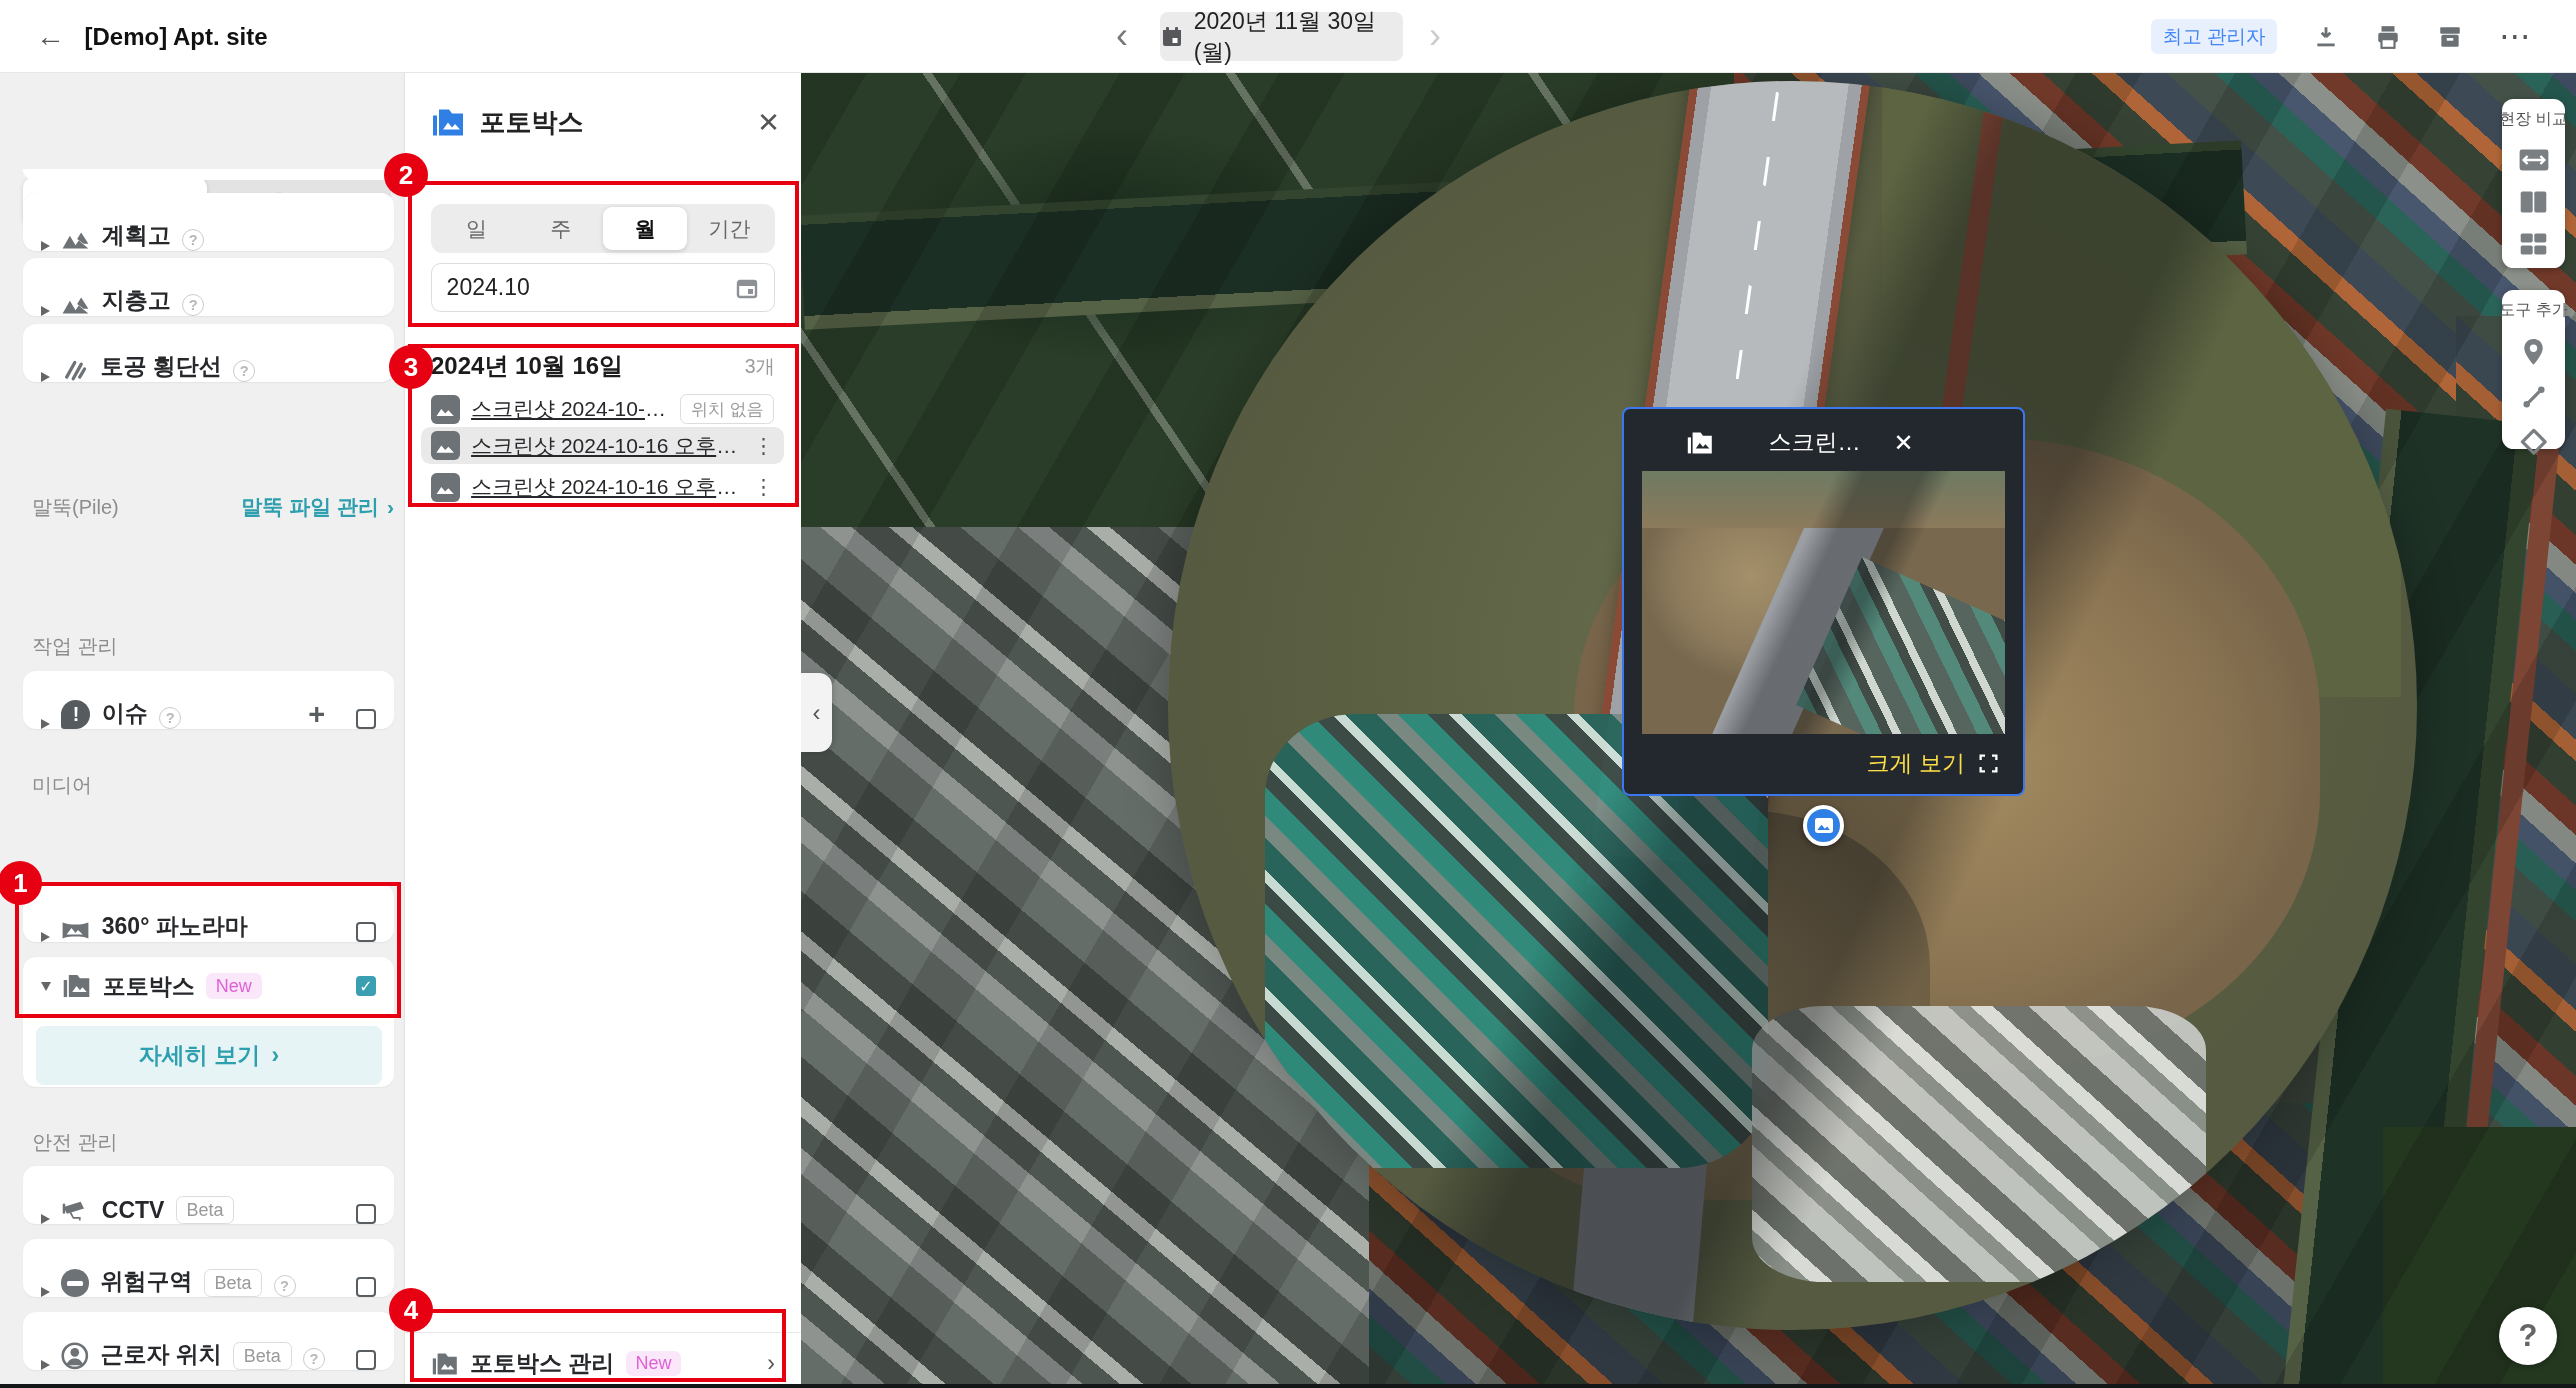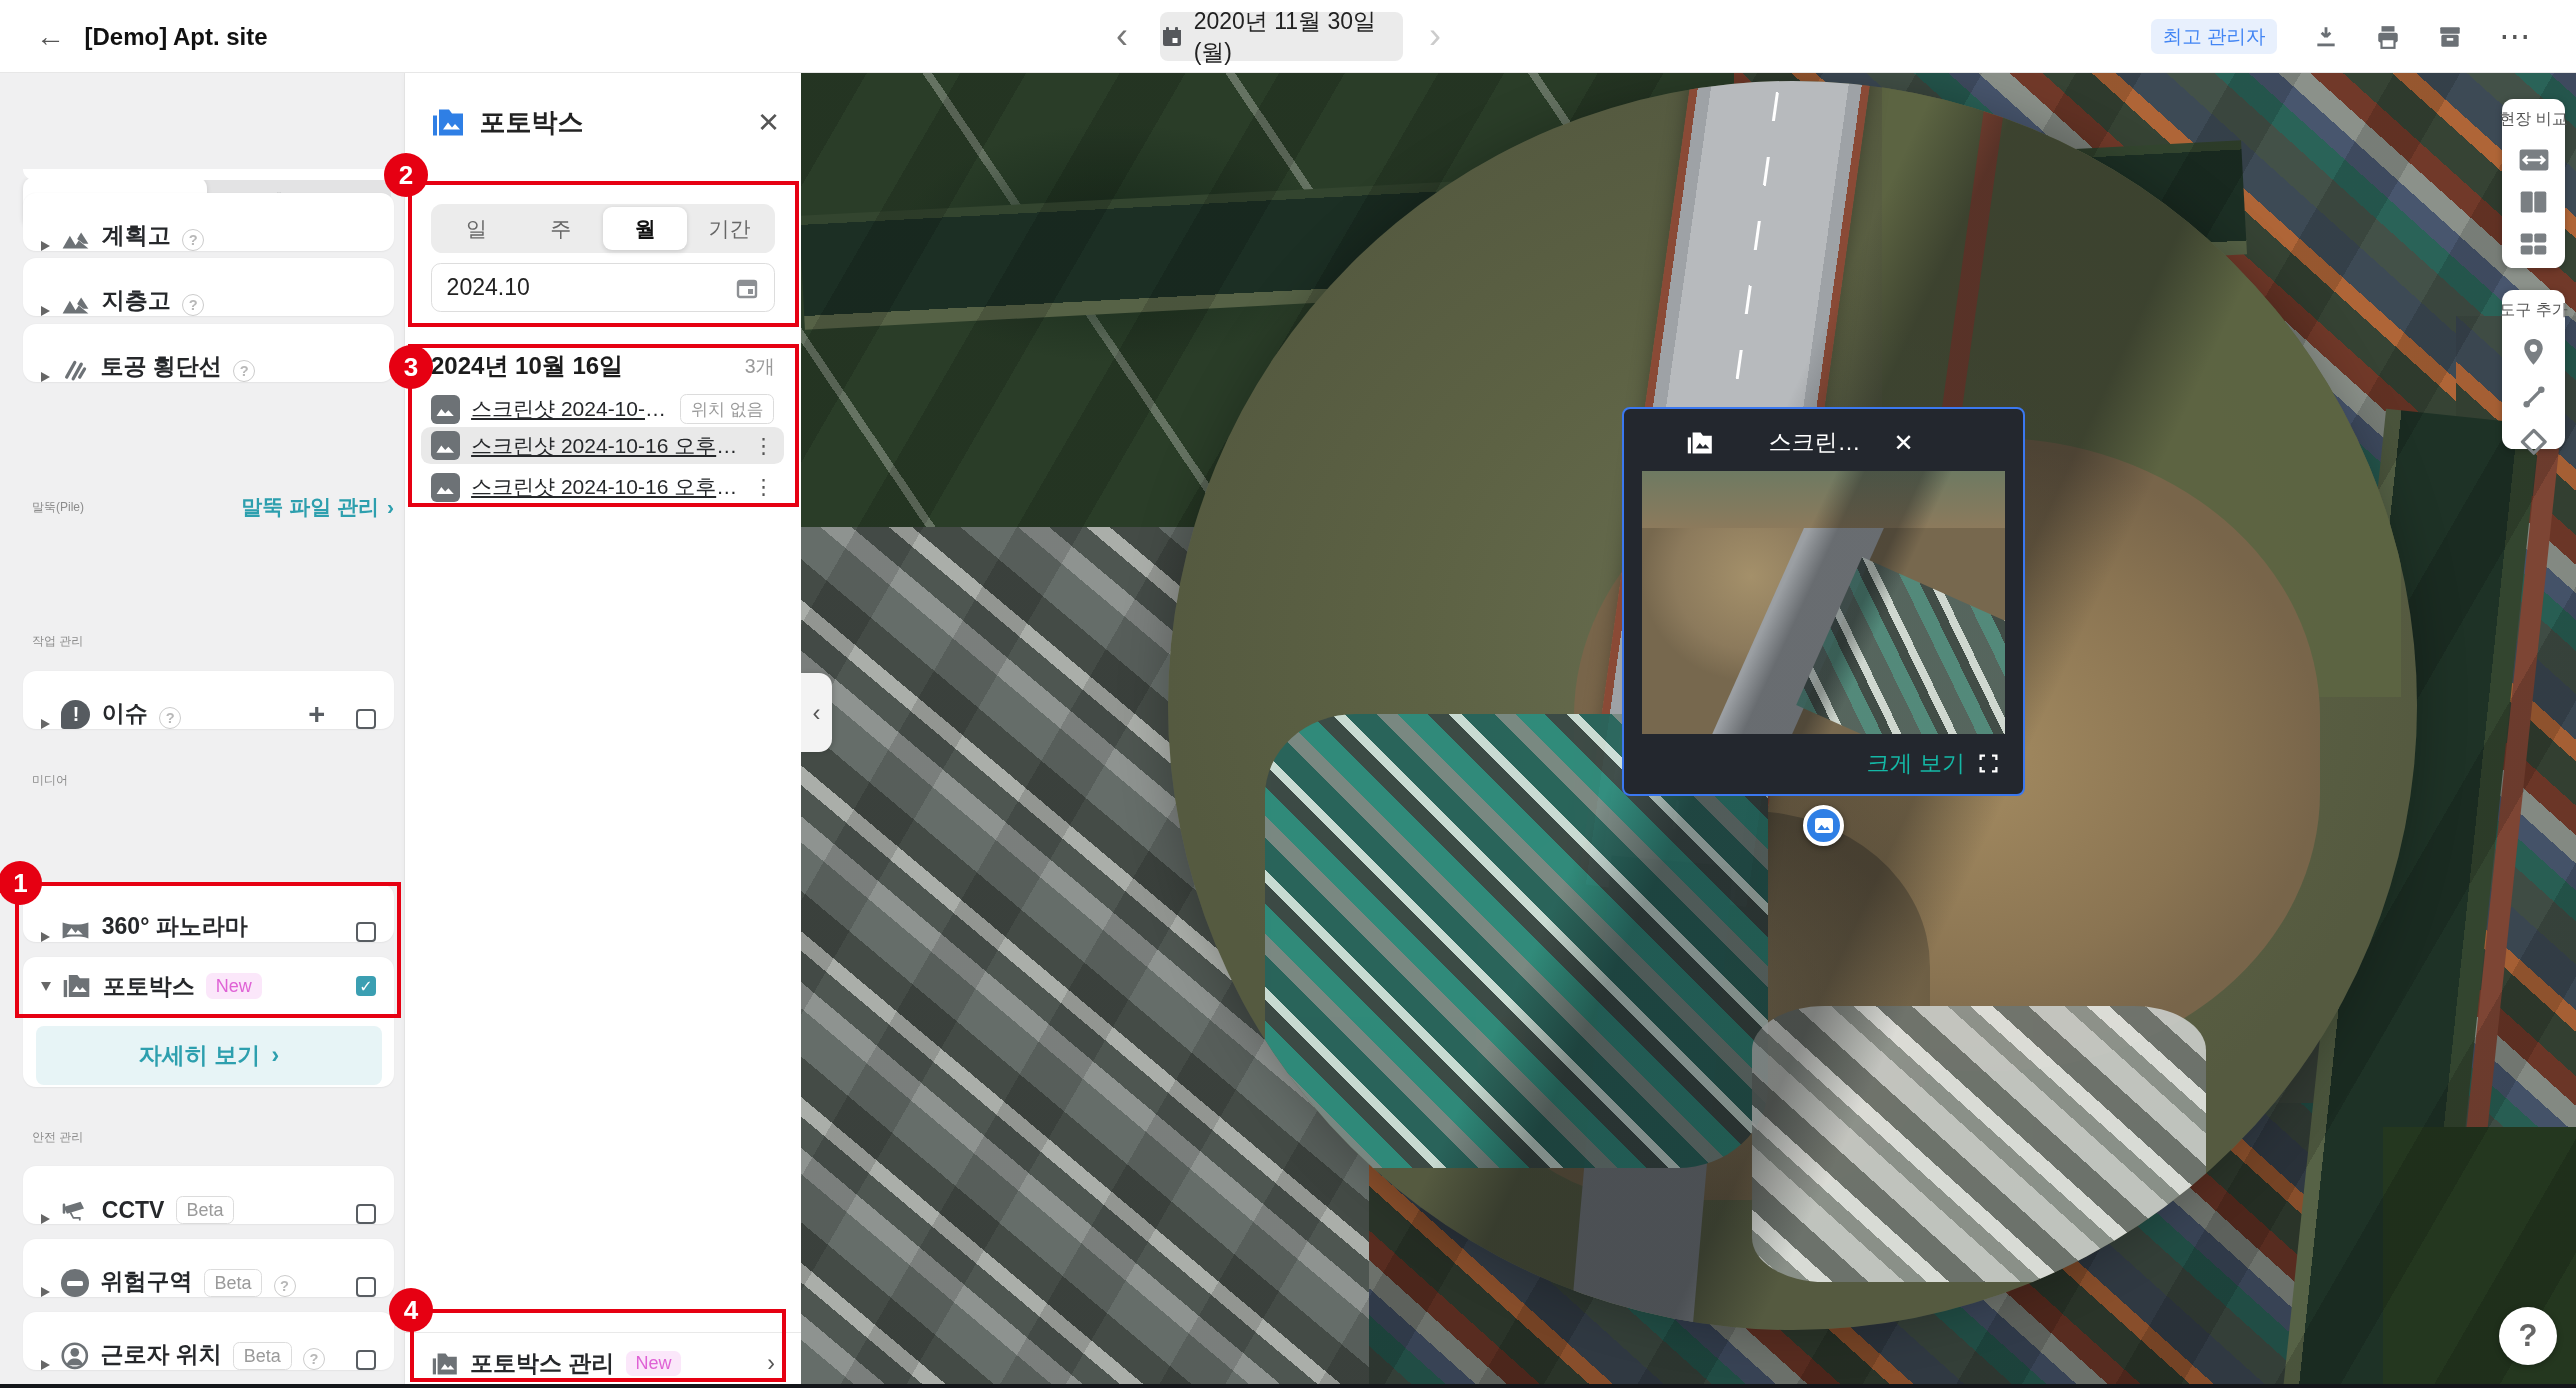--- a/index.html
+++ b/index.html
@@ -28,21 +28,21 @@
   .card{left:23px;width:371px;height:58px;background:#fff;border-radius:13px;box-shadow:0 0.8px 1.6px rgba(0,0,0,.05);display:flex;align-items:flex-end;padding:0 18px;gap:11.4px}
   .tri{width:0;height:0;border-left:9px solid #666;border-top:5.7px solid transparent;border-bottom:5.7px solid transparent;flex:none}
   .tri-d{width:0;height:0;border-top:9px solid #666;border-left:5.7px solid transparent;border-right:5.7px solid transparent;flex:none}
   .lbl{font-size:23px;font-weight:bold;color:#26282b;white-space:nowrap}
   .lbl.dis{color:#bdbdbd}
   .help{width:22px;height:22px;border:1.6px solid #ccc;border-radius:50%;color:#b8b8b8;font-size:14.6px;font-weight:bold;display:flex;align-items:center;justify-content:center;flex:none}
   .cb{width:20px;height:20px;border:2.4px solid #585d62;border-radius:4px;margin-left:auto;flex:none}
   .cb.on{background:var(--teal);border-color:var(--teal);color:#fff;font-size:16px;font-weight:bold;display:flex;align-items:center;justify-content:center}
   .b-out{border:1.6px solid #dcdcdc;color:#9a9a9a;font-size:18px;border-radius:6.5px;padding:2.4px 9.7px;white-space:nowrap}
   .b-pink{background:var(--pinkB);color:var(--pinkT);font-size:18px;border-radius:6.5px;padding:2.4px 9.7px;white-space:nowrap}
-  .sec{font-size:12px;color:var(--gray)}
+  .sec{font-size:20px;color:var(--gray)}
   .icon{flex:none;display:flex;align-items:center;justify-content:center}
   .plus{font-size:29px;color:#585d62;margin-left:auto;font-weight:bold;line-height:1}
   #detail-btn{left:36px;top:953px;width:346px;height:59px;background:#e7f4f6;border-radius:8px;justify-content:center;gap:11.4px;color:var(--teal-link);font-size:23px;font-weight:bold}
   
   #panel{left:404px;top:73px;width:397px;height:1316px;background:#fff;border-left:0.8px solid #e3e3e3;box-shadow:3.2px 0 8px rgba(0,0,0,.06)}
   .p-title{font-size:26px;font-weight:bold;color:#222}
   .x{font-size:27.6px;color:#555;line-height:1}
   #tabs{left:430px;top:204px;width:344px;height:49px;background:#ececec;border-radius:11.4px;display:flex;padding:3.2px}
   #tabs .t{flex:1;display:flex;align-items:center;justify-content:center;font-size:21px;color:#666}
   #tabs .t.on{background:#fff;border-radius:9px;box-shadow:0 1.6px 4.9px rgba(0,0,0,.14);color:#111;font-weight:bold}
@@ -73,21 +73,21 @@
   .river{background:linear-gradient(180deg,#33452f 0 8%,#1c2f24 8% 88%,#566246 88%)}
   .riverV{background:linear-gradient(90deg,#566246 0 10%,#1e3226 10% 86%,#33452f 86%)}
   .shadowband{background:linear-gradient(115deg,transparent 42%,rgba(8,12,16,.38) 47% 59%,transparent 64%)}
   #ortho{border-radius:50%;overflow:hidden;box-shadow:0 0 49px rgba(0,0,0,.25)}
   
   #popup{left:821px;top:334px;width:403px;height:389px;background:var(--popB);border:2.4px solid var(--popBd);border-radius:8px;z-index:20}
   #popup .hd{position:absolute;left:19.5px;right:16px;top:18px;display:flex;align-items:center;gap:11.4px}
   #popup .hd span{color:#fff;font-size:23px;white-space:nowrap;overflow:hidden;text-overflow:ellipsis;flex:1}
   #pimg{position:absolute;left:18px;top:62px;width:363px;height:263px;overflow:hidden;background:
     radial-gradient(closest-side at 30% 40%,#a4906a,#8c7a5c 70%,#77684e);}
-  #popup .ft{position:absolute;right:24px;bottom:14.6px;display:flex;gap:13px;color:#14b8a6;font-size:23px}
+  #popup .ft{position:absolute;right:24px;bottom:14.6px;display:flex;gap:13px;color:#fde047;font-size:23px}
   
   .tool{width:63px;background:#fff;border-radius:11.4px;box-shadow:0 1.6px 6.5px rgba(0,0,0,.25);display:flex;flex-direction:column;align-items:center;padding:9.7px 0 13px;gap:18px}
   .tool .tl{font-size:16px;color:#555;white-space:nowrap}
   
   #status{left:1054px;top:1288px;width:720px;height:27.6px;background:rgba(35,35,35,.55);display:flex;align-items:center;gap:29px;padding:0 14.6px;color:#fff;font-size:18.7px;z-index:15}
   .scalebar{width:77px;height:9.7px;border-left:2.4px solid #fff;border-right:2.4px solid #fff;border-bottom:2.4px solid #fff}
   #helpbtn{left:1698px;top:1234px;width:58px;height:58px;background:#fff;border-radius:50%;box-shadow:0 1.6px 6.5px rgba(0,0,0,.3);display:flex;align-items:center;justify-content:center;font-size:31px;font-weight:bold;color:#666;z-index:22}
   
   #collapse{left:0;top:600px;width:31px;height:79px;background:#f3f3f3;border-radius:0 13px 13px 0;box-shadow:1.6px 0 4.9px rgba(0,0,0,.15);display:flex;align-items:center;justify-content:center;font-size:24px;color:#555;z-index:14}
   

